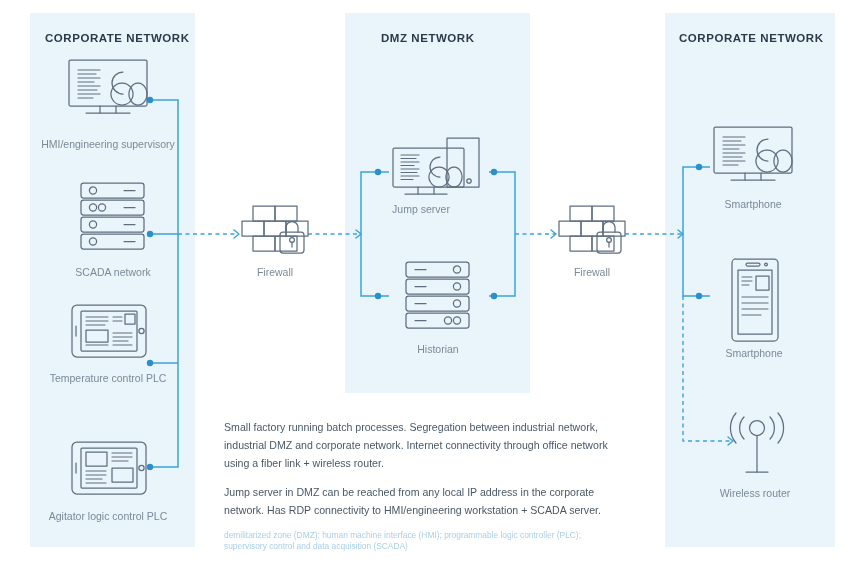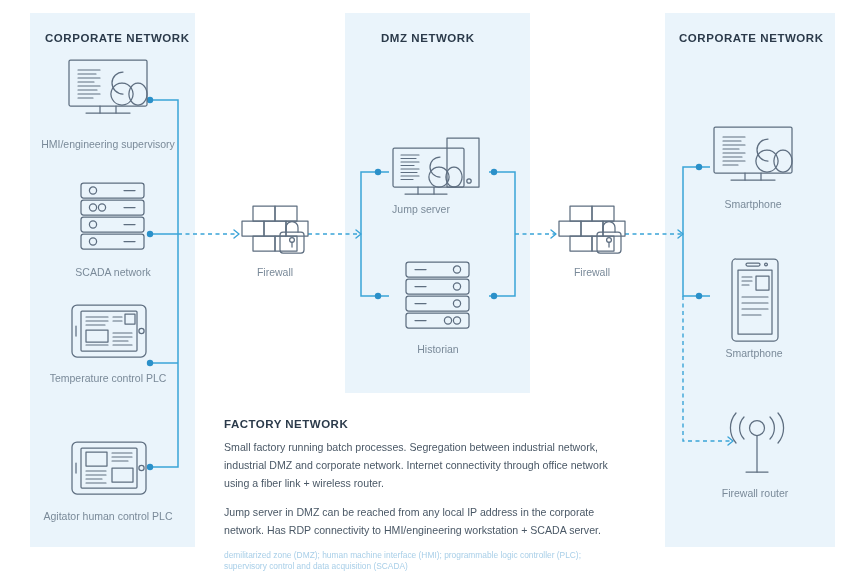--- a/index.html
+++ b/index.html
@@ -176,21 +176,21 @@
       <line x1="42" y1="13" x2="62" y2="13"></line>
         <line x1="42" y1="17" x2="62" y2="17"></line>
       <line x1="42" y1="21" x2="58" y2="21"></line>
       <line x1="16" y1="31" x2="36" y2="31"></line>
         <line x1="16" y1="35" x2="36" y2="35"></line>
       <line x1="16" y1="39" x2="32" y2="39"></line>
         <line x1="16" y1="43" x2="36" y2="43"></line>
     </g>
   </svg>
 </div>
-<div class="node-label" style="left:22px;top:510px;width:172px;">Agitator human control PLC</div>
+<div class="node-label" style="left:22px;top:510px;width:172px;">Agitator logic control PLC</div>
 
 <div class="node" style="left:240px;top:205px;">
   <svg class="icon" width="70" height="58" viewBox="0 0 70 58">
     <rect class="stroke" x="13" y="1" width="22" height="15"></rect>
     <rect class="stroke" x="35" y="1" width="22" height="15"></rect>
     <rect class="stroke" x="2" y="16" width="22" height="15"></rect>
     <rect class="stroke" x="24" y="16" width="22" height="15"></rect>
     <rect class="stroke" x="46" y="16" width="22" height="15"></rect>
     <rect class="stroke" x="13" y="31" width="22" height="15"></rect>
     <rect class="stroke" x="35" y="31" width="22" height="15"></rect>
@@ -314,20 +314,19 @@
   <svg class="icon" width="70" height="72" viewBox="0 0 70 72">
     <circle class="stroke" cx="35" cy="16" r="7.5"></circle>
     <path class="stroke" d="M22,5 a16,16 0 0 0 0,22"></path>
     <path class="stroke" d="M48,5 a16,16 0 0 1 0,22"></path>
     <path class="stroke" d="M14,1 a23,23 0 0 0 0,30"></path>
     <path class="stroke" d="M56,1 a23,23 0 0 1 0,30"></path>
     <line class="stroke" x1="35" y1="24" x2="35" y2="60"></line>
     <line class="stroke" x1="24" y1="60" x2="46" y2="60"></line>
   </svg>
 </div>
-<div class="node-label" style="left:703px;top:487px;width:104px;">Firewall router</div>
+<div class="node-label" style="left:703px;top:487px;width:104px;">Wireless router</div>
 
 <div id="text-block">
-  <div id="fn-title">FACTORY NETWORK</div>
   <p class="para">Small factory running batch processes. Segregation between industrial network, industrial DMZ and corporate network. Internet connectivity through office network using a fiber link + wireless router.</p>
   <p class="para">Jump server in DMZ can be reached from any local IP address in the corporate network. Has RDP connectivity to HMI/engineering workstation + SCADA server.</p>
   <p id="footnote">demilitarized zone (DMZ); human machine interface (HMI); programmable logic controller (PLC); supervisory control and data acquisition  (SCADA)</p>
 </div>
 
 </body></html>

